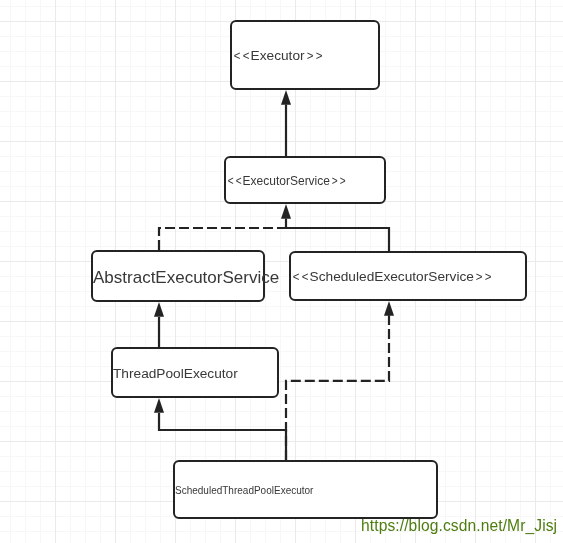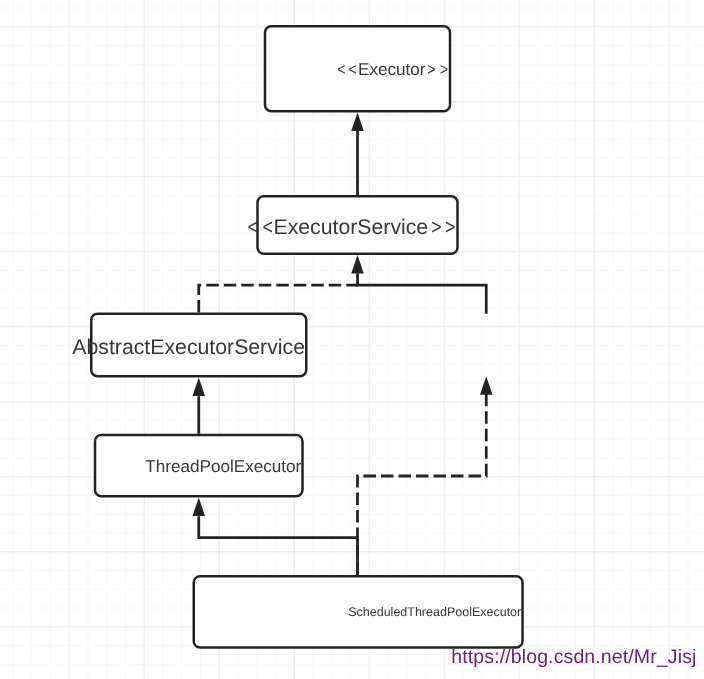--- a/index.html
+++ b/index.html
@@ -20,25 +20,26 @@
     background-size: 60px 60px, 60px 60px, 15px 15px, 15px 15px;
     background-position: 55px 140px, 55px 140px, 55px 140px, 55px 140px;
   }
   svg.layer { position:absolute; left:0; top:0; width:563px; height:543px; overflow:visible; }
   .node {
     position:absolute;
     box-sizing:border-box;
     border:2.2px solid #232323;
     border-radius:6px;
     background:#ffffff;
-    display:flex; align-items:center; justify-content:flex-end;
+    display:flex; align-items:center; justify-content:flex-start;
     color:#383838;
     font-size:13.7px;
     line-height:1;
     white-space:nowrap;
+    margin-left:19px;
     -webkit-font-smoothing:antialiased;
   }
   .node > span { display:block; transform:translate3d(0, 0.8px, 0); }
   .brk { display:inline-block; transform:scaleX(0.84); letter-spacing:1.6px; margin-left:0.95px; margin-right:-1.25px; }
   .watermark {
     position:absolute;
     color:#f0f0f0;
     font-size:15.6px;
     line-height:1;
     letter-spacing:0.1px;
@@ -64,27 +65,30 @@
         <path d="M 286 460 L 286 380.8 L 389 380.8 L 389 315.2" stroke-dasharray="10 4"></path>
         <polygon points="389,301 394,315.8 384,315.8" fill="#232323" stroke="none"></polygon>
         <path d="M 286 460 L 286 430 L 159 430 L 159 413"></path>
         <polygon points="159,398 164,412.8 154,412.8" fill="#232323" stroke="none"></polygon>
       </g>
   </svg>
 
   <div class="node" style="left: 211px; top: 20px; width: 150px; height: 70px; border-width: 2.2px; border-color: rgb(35, 35, 35); background: rgb(255, 255, 255); border-radius: 6px; color: rgb(56, 56, 56); font-size: 13.7px;">
     <span class="label-text"><span class="brk">&lt;</span><span class="brk">&lt;</span>Executor<span class="brk">&gt;</span><span class="brk">&gt;</span></span>
   </div>
-  <div class="node" style="left: 205px; top: 156px; width: 162px; height: 48px; border-width: 2.2px; border-color: rgb(35, 35, 35); background: rgb(255, 255, 255); border-radius: 6px; color: rgb(56, 56, 56); font-size: 17px;">
+  <div class="node" style="left: 205px; top: 156px; width: 162px; height: 48px; border-width: 2.2px; border-color: rgb(35, 35, 35); background: rgb(255, 255, 255); border-radius: 6px; color: rgb(56, 56, 56); font-size: 12px;">
     <span class="label-text"><span class="brk">&lt;</span><span class="brk">&lt;</span>ExecutorService<span class="brk">&gt;</span><span class="brk">&gt;</span></span>
   </div>
   <div class="node" style="left: 72px; top: 250px; width: 174px; height: 52px; border-width: 2.2px; border-color: rgb(35, 35, 35); background: rgb(255, 255, 255); border-radius: 6px; color: rgb(56, 56, 56); font-size: 17px;">
     <span class="label-text">AbstractExecutorService</span>
   </div>
-  <div class="node" style="left: 75px; top: 347px; width: 168px; height: 51px; border-width: 2.2px; border-color: rgb(35, 35, 35); background: rgb(255, 255, 255); border-radius: 6px; color: rgb(56, 56, 56); font-size: 13.7px;">
+  <div class="node" style="left: 270px; top: 251px; width: 238px; height: 50px; border-width: 2.2px; border-color: rgb(35, 35, 35); background: rgb(255, 255, 255); border-radius: 6px; color: rgb(56, 56, 56); font-size: 13.7px;">
+    <span class="label-text"><span class="brk">&lt;</span><span class="brk">&lt;</span>ScheduledExecutorService<span class="brk">&gt;</span><span class="brk">&gt;</span></span>
+  </div>
+  <div class="node" style="left: 92px; top: 347px; width: 168px; height: 51px; border-width: 2.2px; border-color: rgb(35, 35, 35); background: rgb(255, 255, 255); border-radius: 6px; color: rgb(56, 56, 56); font-size: 13.7px;">
     <span class="label-text">ThreadPoolExecutor</span>
   </div>
   <div class="node" style="left: 154px; top: 460px; width: 265px; height: 59px; border-width: 2.2px; border-color: rgb(35, 35, 35); background: rgb(255, 255, 255); border-radius: 6px; color: rgb(56, 56, 56); font-size: 10px;">
     <span class="label-text">ScheduledThreadPoolExecutor</span>
   </div>
 
-  <div class="watermark" style="left: 361px; top: 518px; color: #701a75; font-size: 15.6px;">https://blog.csdn.net/Mr_Jisj</div>
+  <div class="watermark" style="left: 361px; top: 518px; color: #4d7c0f; font-size: 15.6px;">https://blog.csdn.net/Mr_Jisj</div>
 </div>
 
 </body></html>

